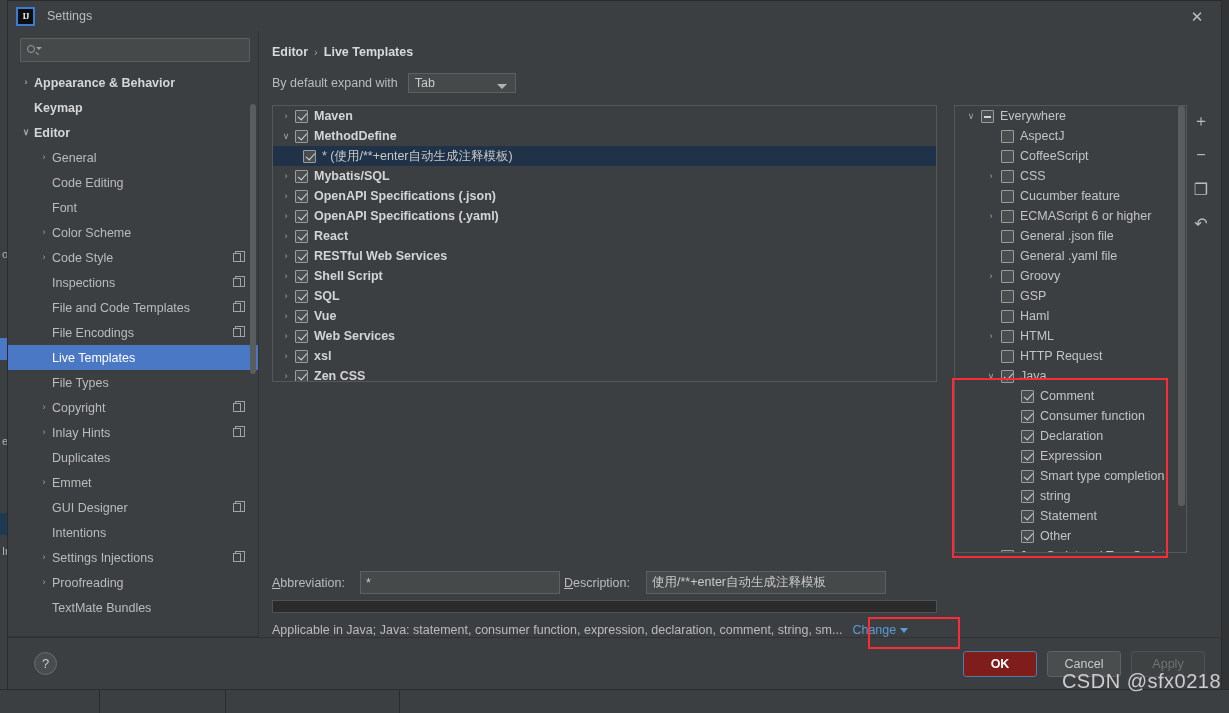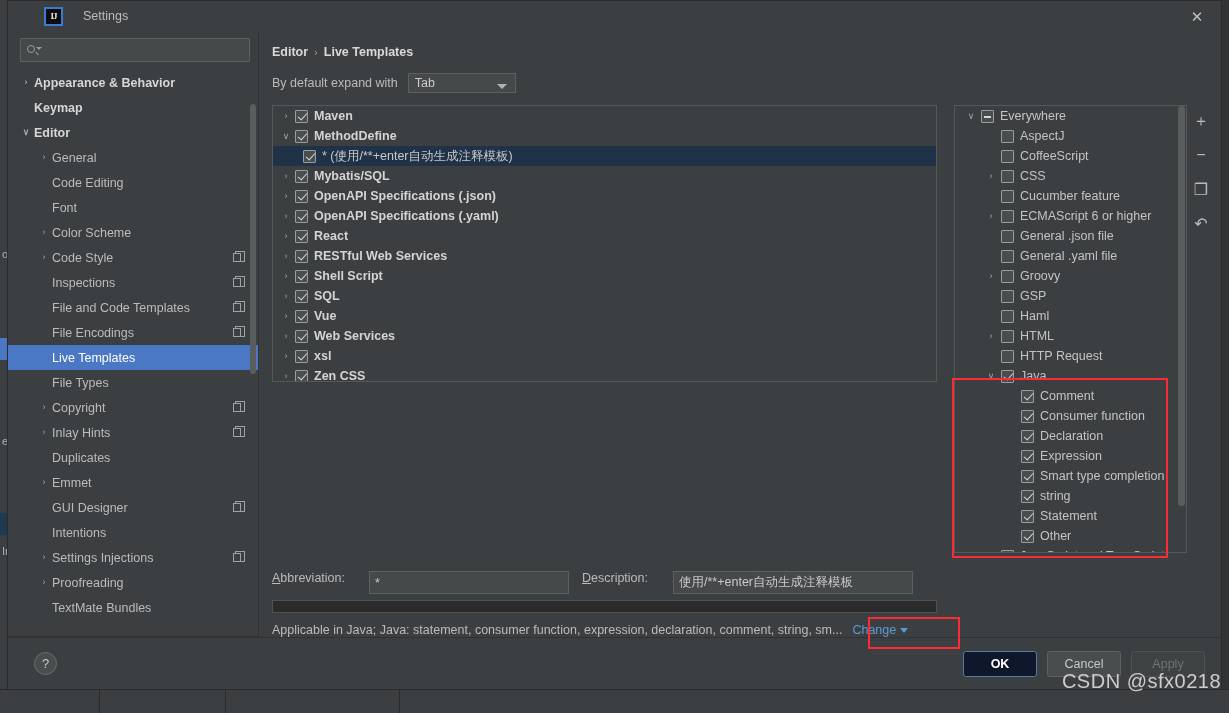--- a/index.html
+++ b/index.html
@@ -39,23 +39,22 @@
   
   #titlebar {
     height: 30px; display: flex; align-items: center; padding: 0 0 0 8px;
     flex: 0 0 auto; position: relative;
   }
   #ij-logo {
     width: 19px; height: 19px; background: #0d0d0d; border: 2px solid #3a7cd4;
     display: flex; align-items: center; justify-content: center;
     font-size: 9px; font-weight: bold; color: #e8e8e8; letter-spacing: -1px;
     font-family: "Liberation Serif", serif;
-    margin-left: 28px;
-  }
-  #window-title { margin-left: 20px; font-size: 12.5px; color: #bbbbbb; }
+  }
+  #window-title { margin-left: 12px; font-size: 12.5px; color: #bbbbbb; }
   #close-btn {
     position: absolute; right: 6px; top: 4px; width: 36px; height: 24px;
     display: flex; align-items: center; justify-content: center;
     color: #c0c0c0; font-size: 15px; cursor: pointer;
   }
 
   
   #dlg-body { flex: 1 1 auto; display: flex; min-height: 0; }
 
   
@@ -200,22 +199,22 @@
     color: #b9bcbe; font-size: 16px; cursor: pointer;
   }
 
   
   .annot {
     position: absolute; border: 2.5px solid #fb2c36; pointer-events: none; z-index: 40;
   }
 
   
   #abbr-row {
-    display: flex; padding: 18px 0 0 13px; font-size: 12.5px;
-    color: #bbbbbb; gap: 13px;
+    display: flex; align-items: center; padding: 18px 0 0 13px; font-size: 12.5px;
+    color: #bbbbbb; gap: 4px;
   }
   #abbr-row .lbl { width: 84px; }
   .txtfield {
     height: 23px; background: #45494a; border: 1px solid #5e6060;
     display: flex; align-items: center; padding: 0 5px; font-size: 12.5px; color: #cacaca;
   }
   #abbr-field { width: 200px; }
   #desc-lbl { width: 78px; }
   #desc-field { width: 240px; }
   .underline-u { text-decoration: underline; }
@@ -253,21 +252,21 @@
     width: 23px; height: 23px; border-radius: 50%; background: #4a4d4e;
     border: 1px solid #6a6d6e; color: #c8cbcd; font-size: 13px;
     display: flex; align-items: center; justify-content: center; cursor: pointer;
     margin-left: 10px;
   }
   #footer-btns { margin-left: auto; display: flex; gap: 10px; }
   .dlg-btn {
     min-width: 74px; height: 26px; border-radius: 3px; font-size: 12.5px;
     display: flex; align-items: center; justify-content: center; cursor: pointer;
   }
-  .dlg-btn.primary { background: #0f172a; border: 1px solid #4c7aaa; color: #ffffff; font-weight: bold; }
+  .dlg-btn.primary { background: #7f1d1d; border: 1px solid #4c7aaa; color: #ffffff; font-weight: bold; }
   .dlg-btn.normal { background: #4a4d4e; border: 1px solid #5e6162; color: #c6c9cb; }
   .dlg-btn.disabled { background: #3f4243; border: 1px solid #4e5152; color: #6f7274; cursor: default; }
 
   #watermark {
     position: absolute; right: 8px; bottom: 20px; font-size: 20px; color: #d8d8d8;
     opacity: .92; z-index: 60; letter-spacing: .5px;
   }
 </style>
 </head>
 <body>

